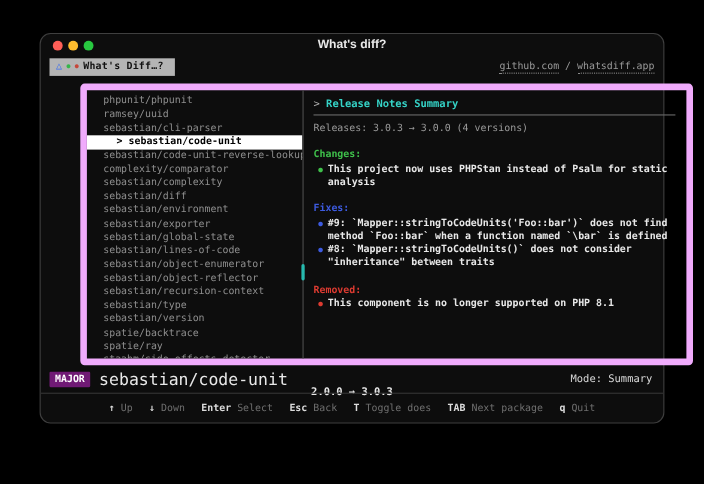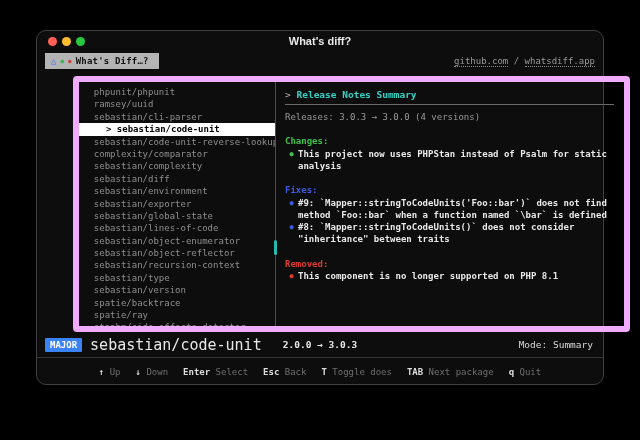--- a/index.html
+++ b/index.html
@@ -47,21 +47,21 @@
   .bullet { display:flex; font-size:9px; color:#e8e8e8; line-height:12.3px; }
   .bullet .dot { width:13px; text-align:center; font-size:7px; line-height:12.3px;
                  flex:0 0 13px; }
   .bullet .btext { width:330px; font-weight:bold; }
   
   .statusbar { position:absolute; left:0; right:0; top:303px; height:20px;
                padding:0 8px; }
   .sb-left { position:absolute; left:8px; top:2px; display:flex; align-items:center; gap:8px; }
   .badge { color:#fff; font-size:9px; font-weight:bold; padding:2px 5px; border-radius:1px; }
   .pkg-name { font-size:15px; font-weight:normal; color:#e8e8e8; }
-  .sb-center { position:absolute; left:0; right:0; top:5px; text-align:center;
+  .sb-center { position:absolute; left:0; right:0; top:17px; text-align:center;
                font-size:9.5px; font-weight:bold; color:#e8e8e8; }
   .sb-right { position:absolute; right:10px; top:5px; font-size:9.5px; color:#d9d9d9;margin-left:35px; }
   .sep-line { position:absolute; left:0; right:0; top:326px; border-top:1px solid #353535; }
   
   .keybar { position:absolute; left:0; right:0; top:330px; height:22px;
             display:flex; justify-content:center; align-items:center; gap:15px;
             font-size:9px; }
   .keyhint { white-space:pre; }
   .keyhint .k { color:#dcdcdc; font-weight:bold; }
   .keyhint .l { color:#6f6f6f; }
@@ -149,21 +149,21 @@
                 <span class="dot" style="color: rgb(221, 59, 49);">●</span>
                 <span class="btext">This component is no longer supported on PHP 8.1</span>
               </div>
             </div>
           </div>
       </div>
     </div>
 
     <div class="statusbar">
       <div class="sb-left">
-        <span class="badge" style="background:#3b82f6">MAJOR</span>
+        <span class="badge" style="background:#701a75">MAJOR</span>
         <span class="pkg-name">sebastian/code-unit</span>
       </div>
       <div class="sb-center">2.0.0 → 3.0.3</div>
       <div class="sb-right">Mode: Summary</div>
     </div>
 
     <div class="sep-line"></div>
     <div class="keybar">
         <span class="keyhint"><span class="k">↑</span><span class="l"> Up</span></span>
         <span class="keyhint"><span class="k">↓</span><span class="l"> Down</span></span>

